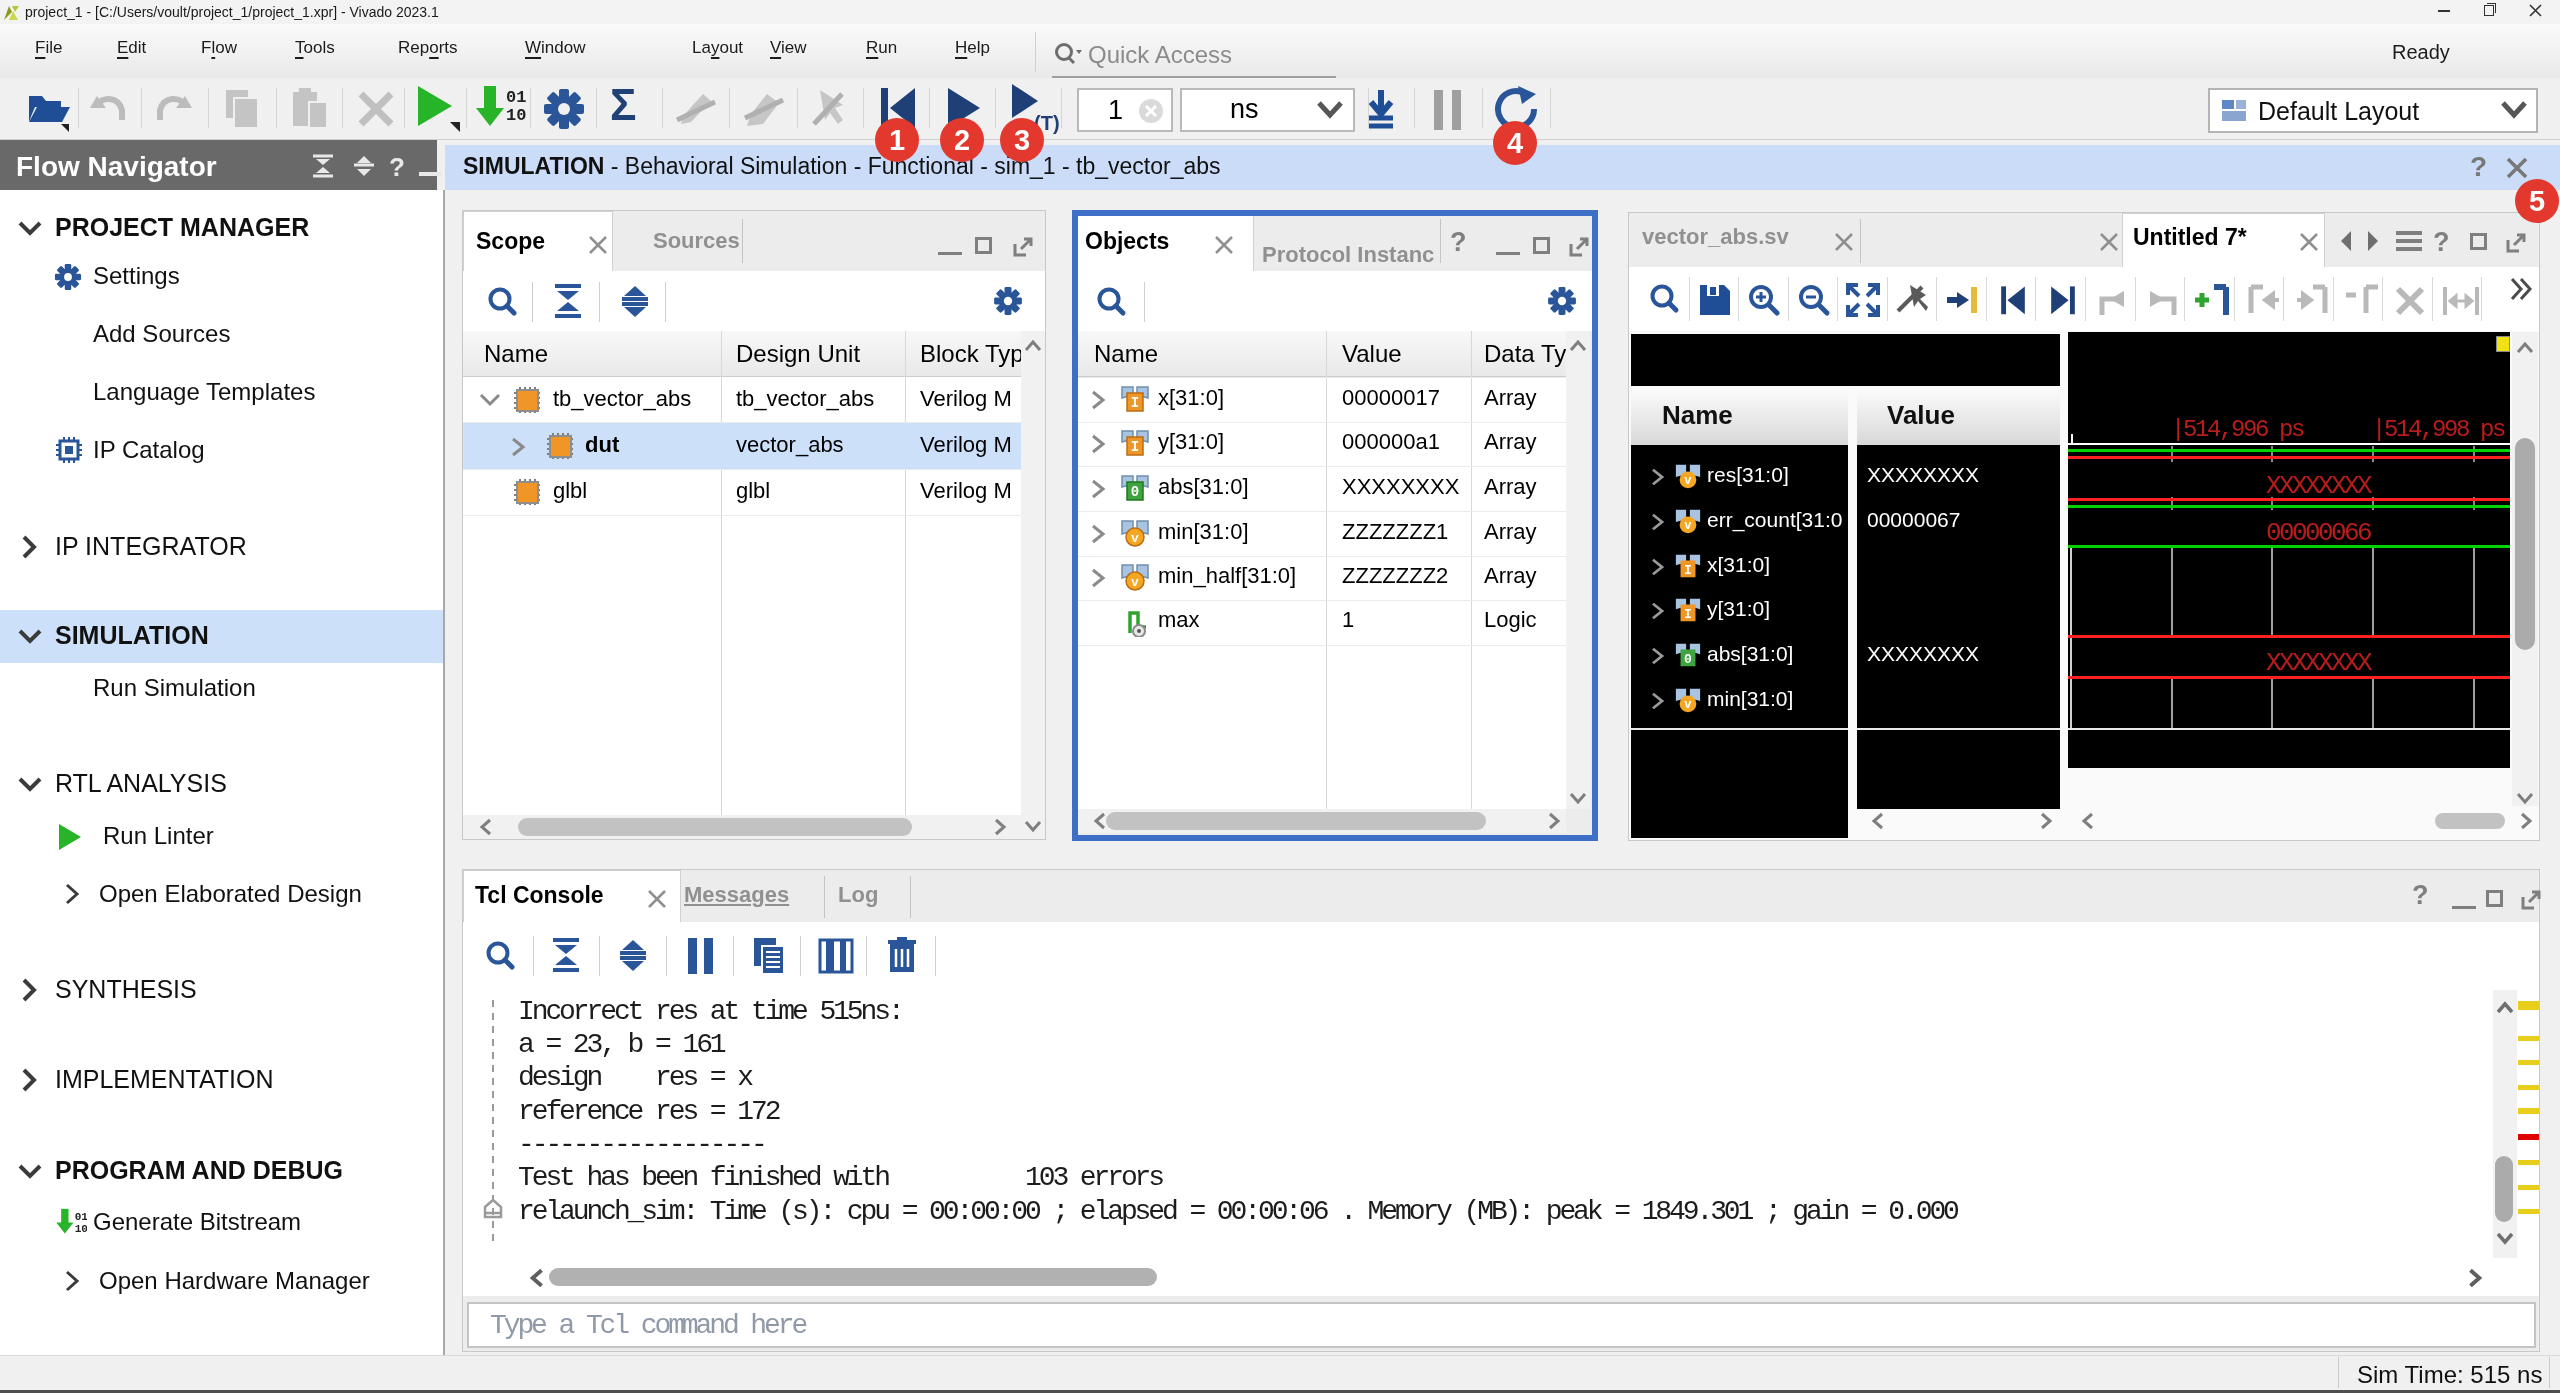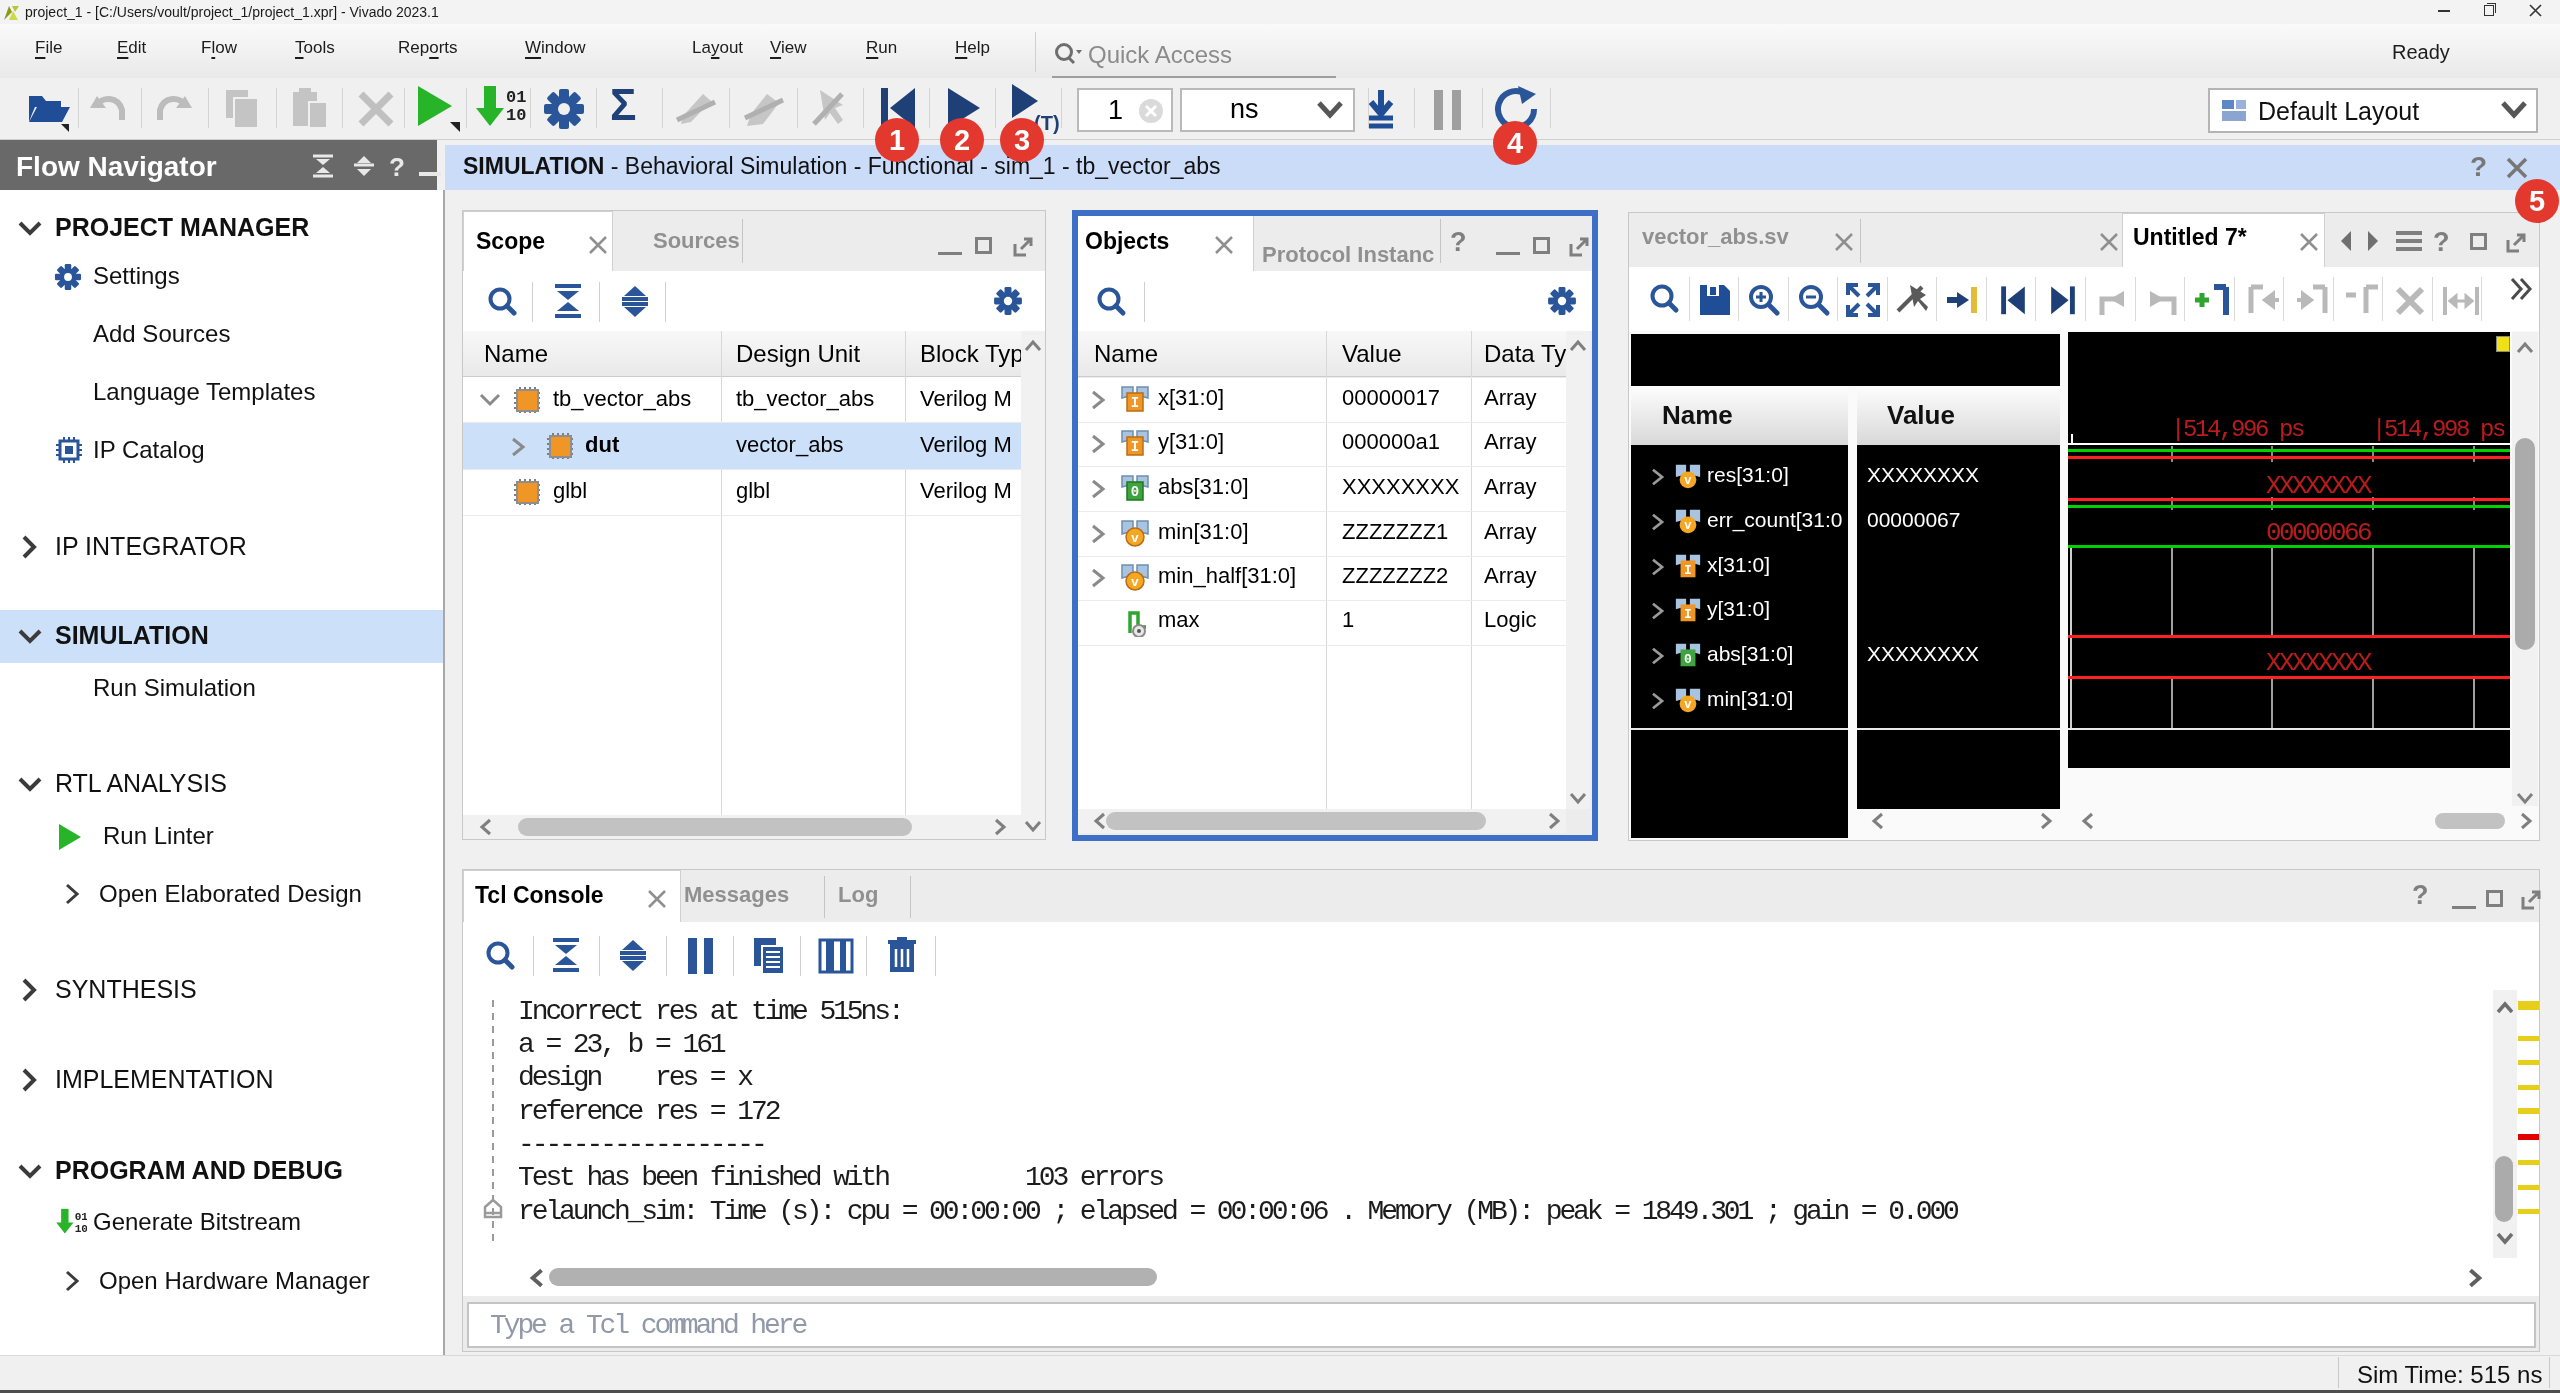--- a/index.html
+++ b/index.html
@@ -808,21 +808,21 @@
   <div class="sbthumb" style="left:2435px;top:813px;width:70px;height:16px;"></div>
   </div>
 </div>
 <div class="abs" id="tcl-panel">
   <div class="panel" style="left:462px;top:869px;width:2078px;height:483px;"></div>
   <div class="ptab-act" style="left:463px;top:870px;width:218px;height:52px;"></div>
   <div class="ptitle" style="left:475px;top:882px;">Tcl Console</div>
   <svg class="abs" style="left:645px;top:887px;" width="24" height="24" viewBox="0 0 24 24">
         <path d="M4 4 L20 20 M20 4 L4 20" stroke="#8f8f8f" stroke-width="2.5"></path>
       </svg>
-  <div class="ptitle-g" style="left:684px;top:882px;">Messages</div>
+  <div class="ptitle-g" style="left:684px;top:882px;text-decoration:underline;">Messages</div>
   <div class="abs" style="left:824px;top:876px;width:1px;height:42px;background:#c4c4c4;"></div>
   <div class="ptitle-g" style="left:838px;top:882px;">Log</div>
   <div class="abs" style="left:910px;top:876px;width:1px;height:42px;background:#c4c4c4;"></div>
   <div class="abs" style="left:2412px;top:880px;font-size:27px;font-weight:bold;color:#7f7f7f;">?</div>
   <div class="abs" style="left:2452px;top:906px;width:24px;height:3px;background:#7f7f7f;"></div>
   <div class="abs" style="left:2486px;top:890px;width:17px;height:17px;border:3px solid #7f7f7f;"></div>
   <svg class="abs" style="left:2520px;top:889px;" width="22" height="22" viewBox="0 0 22 22">
     <path d="M3 8 V19 H14" fill="none" stroke="#7f7f7f" stroke-width="3"></path>
     <path d="M9 13 L19 3 M12 3 H19 V10" fill="none" stroke="#7f7f7f" stroke-width="3"></path>
   </svg>

